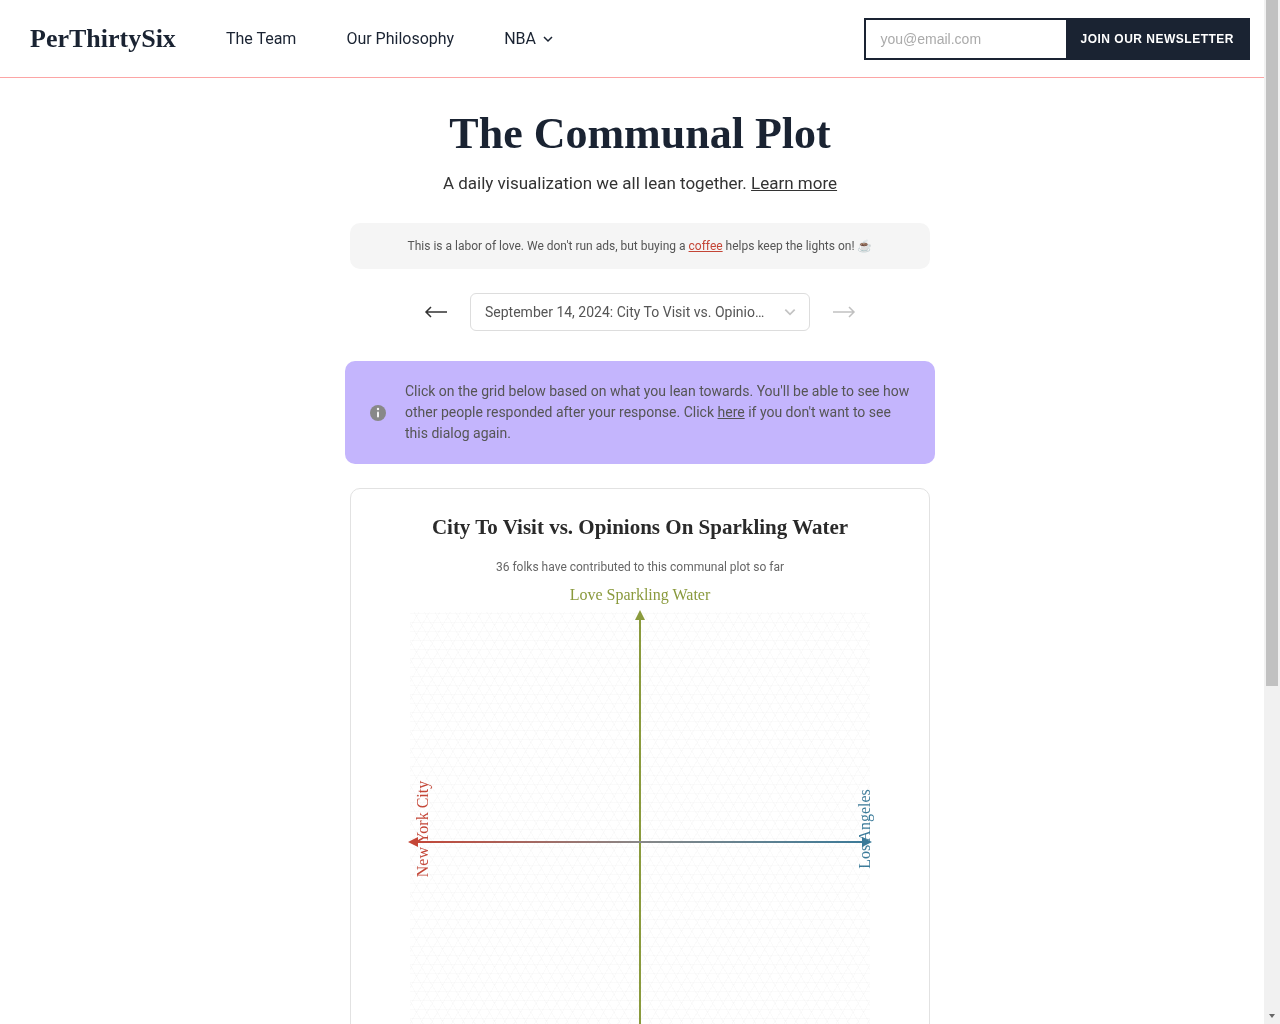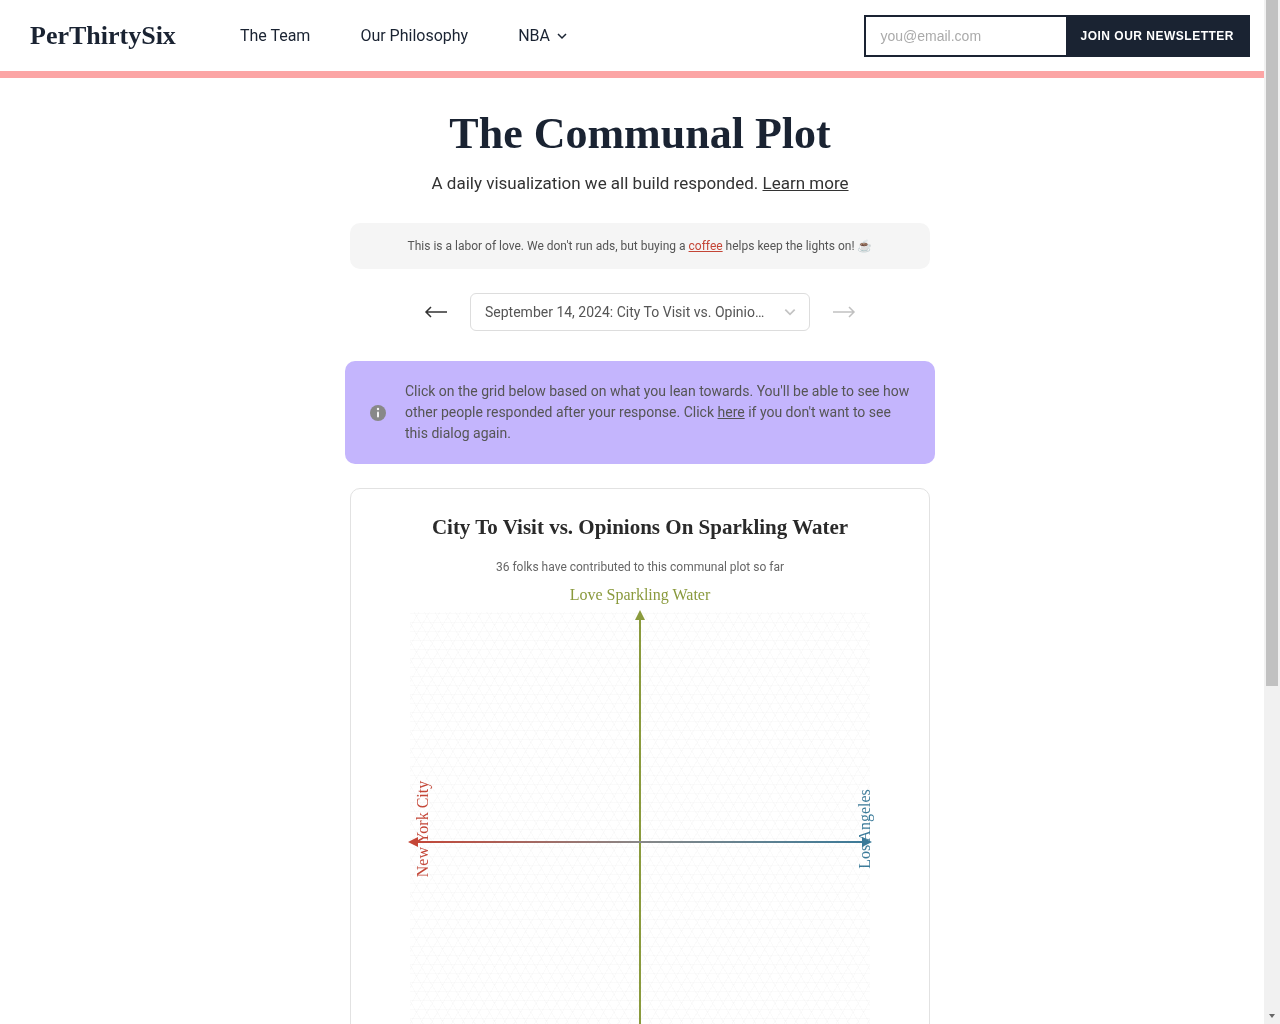--- a/index.html
+++ b/index.html
@@ -12,22 +12,21 @@
       font-family: -apple-system, BlinkMacSystemFont, "Segoe UI", Roboto, Helvetica, Arial, sans-serif;
       color: #1a2332;
       background: #fff;
     }
     
     .header {
       display: flex;
       align-items: center;
       padding: 0 30px;
       height: 78px;
-      border-bottom: 7px solid #fca5a5;
-      gap: 14px;
+      border-bottom: 1px solid #fca5a5;
     }
     
     .logo {
       font-family: Georgia, "Times New Roman", serif;
       font-weight: bold;
       font-size: 26px;
       color: #1a2332;
       margin-right: 50px;
     }
     
@@ -383,21 +382,21 @@
   </nav>
   <div class="newsletter-form">
     <input class="newsletter-input" type="email" placeholder="you@email.com" style="">
     <button class="newsletter-button">JOIN OUR NEWSLETTER</button>
   </div>
 </header>
 
 <main class="main">
   <h1 class="page-title">The Communal Plot</h1>
   <p class="subtitle">
-    <span>A daily visualization we all build responded. </span><a href="#">Learn more</a>
+    <span>A daily visualization we all lean together. </span><a href="#">Learn more</a>
   </p>
 
   <div class="support-box">
     <span>This is a labor of love. We don't run ads, but buying a </span><a href="#">coffee</a><span> helps keep the lights on! ☕</span>
   </div>
 
   <div class="date-nav">
     <button class="arrow-btn">
       <svg class="arrow-icon" viewBox="0 0 24 14">
         <path d="M23 7 L3 7 M7 2 L2 7 L7 12" stroke="#333" stroke-width="1.5" fill="none"></path>

